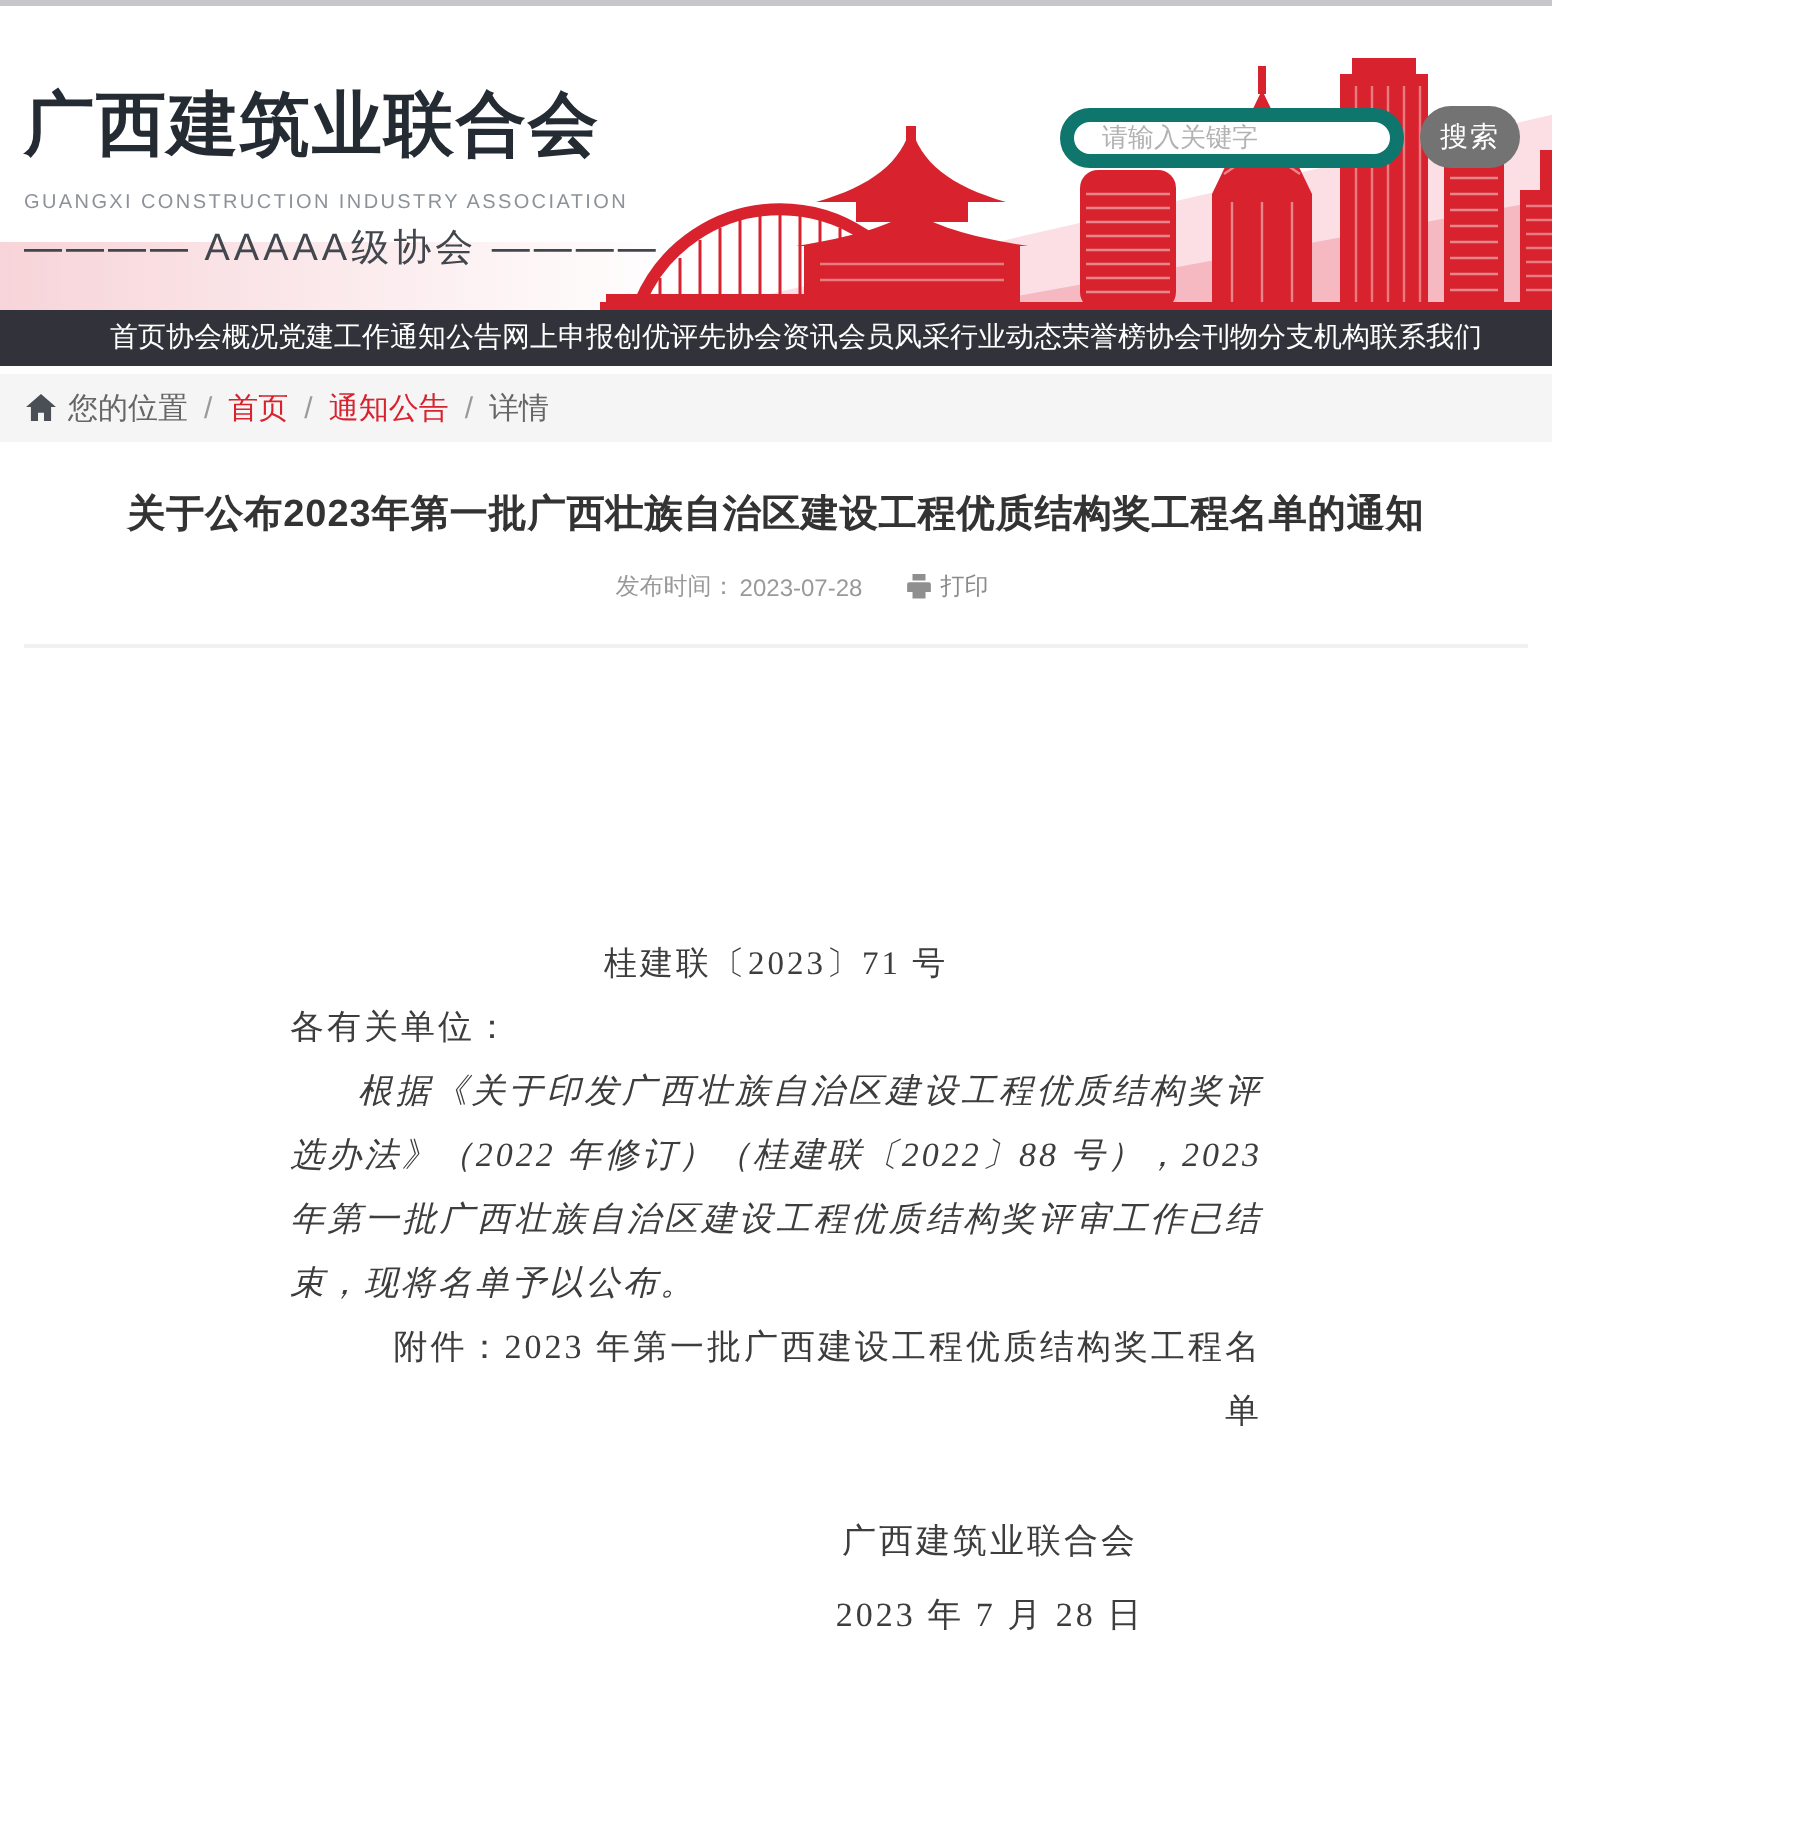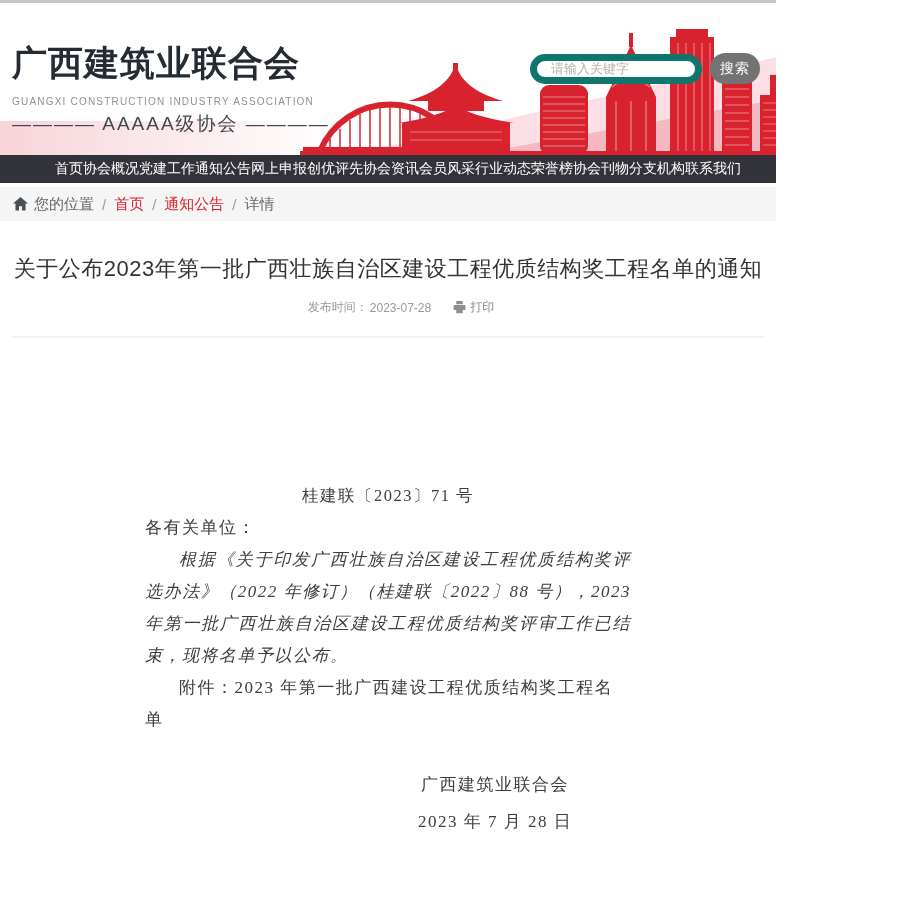--- a/index.html
+++ b/index.html
@@ -29,34 +29,34 @@
 
   
   .crumb { margin-top:4px; height:34px; background:#f5f5f6; display:flex; align-items:center; padding:0 13px;
     font-size:15px; color:#666; }
   .crumb .home-ic { width:15px; height:14px; margin-right:6px; }
   .crumb .sep { margin:0 8px; color:#9a9a9a; }
   .crumb a.red { color:#d8232e; text-decoration:none; }
   .crumb .current { color:#666; }
 
   
-  .article-title { margin-top:33px; text-align:center; font-size:22px; font-weight:normal; color:#333; letter-spacing:0.5px; }
+  .article-title { margin-top:23px; text-align:center; font-size:19px; font-weight:bold; color:#333; letter-spacing:0.5px; }
   .article-meta { margin-top:15px; display:flex; justify-content:center; align-items:center; font-size:12px; color:#999;padding-left:26px; }
   .article-meta .date { margin-left:2px; }
   .print-btn { display:inline-flex; align-items:center; margin-left:22px; cursor:pointer; color:#8a8a8a; }
   .print-btn svg { width:13px; height:13px; margin-right:4px; }
   .divider { height:2px; background:#f1f1f2; margin:20px 12px 0 12px; }
 
   
   .doc { width:486px; margin:0 auto; font-family:"Liberation Serif","DejaVu Serif",serif;
     color:#3d3d3d; font-size:17px; line-height:32px; letter-spacing:1.5px; }
   .doc-number { margin-top:142px; text-align:center; font-size:16.5px; }
   .salutation { }
   .doc-para { text-indent:2em; text-align:justify;font-style:italic; }
-  .attachment { text-indent:2em; }
+  .attachment { text-indent:2em;text-align:right; }
   .signature { margin-top:30px; width:220px; margin-left:auto; margin-right:26px; text-align:center; line-height:37px; }
 </style>
 </head>
 <body>
 
 <div class="page">
 
   <div class="header">
     <div class="left-wash"></div>
 

